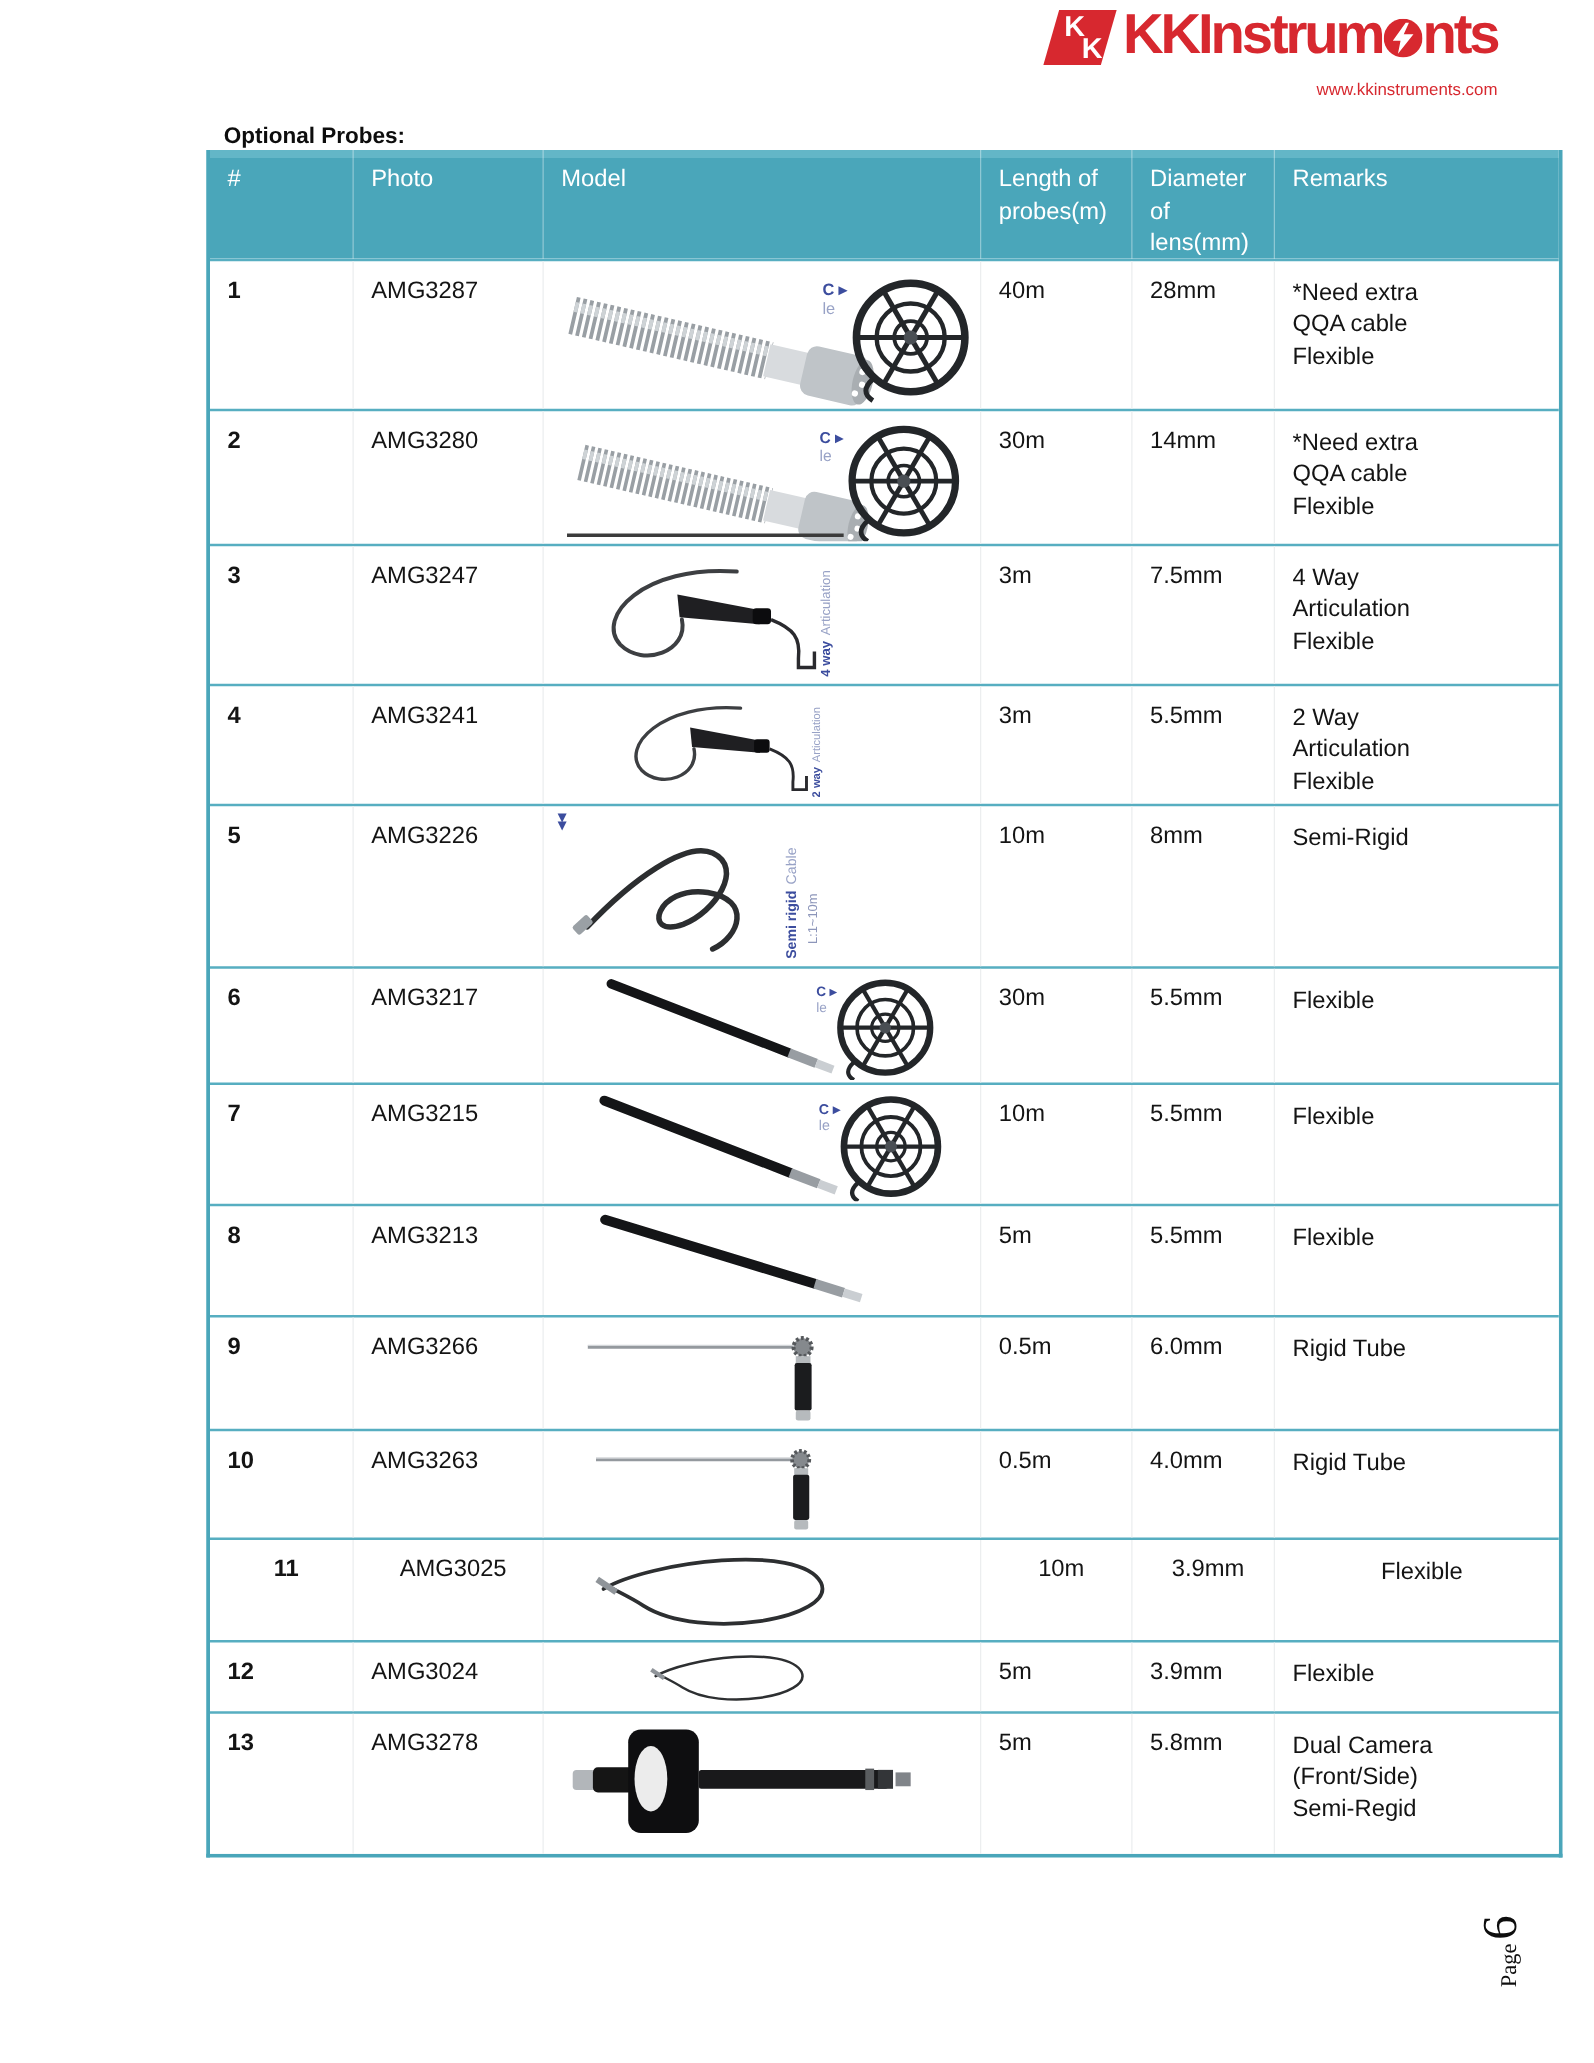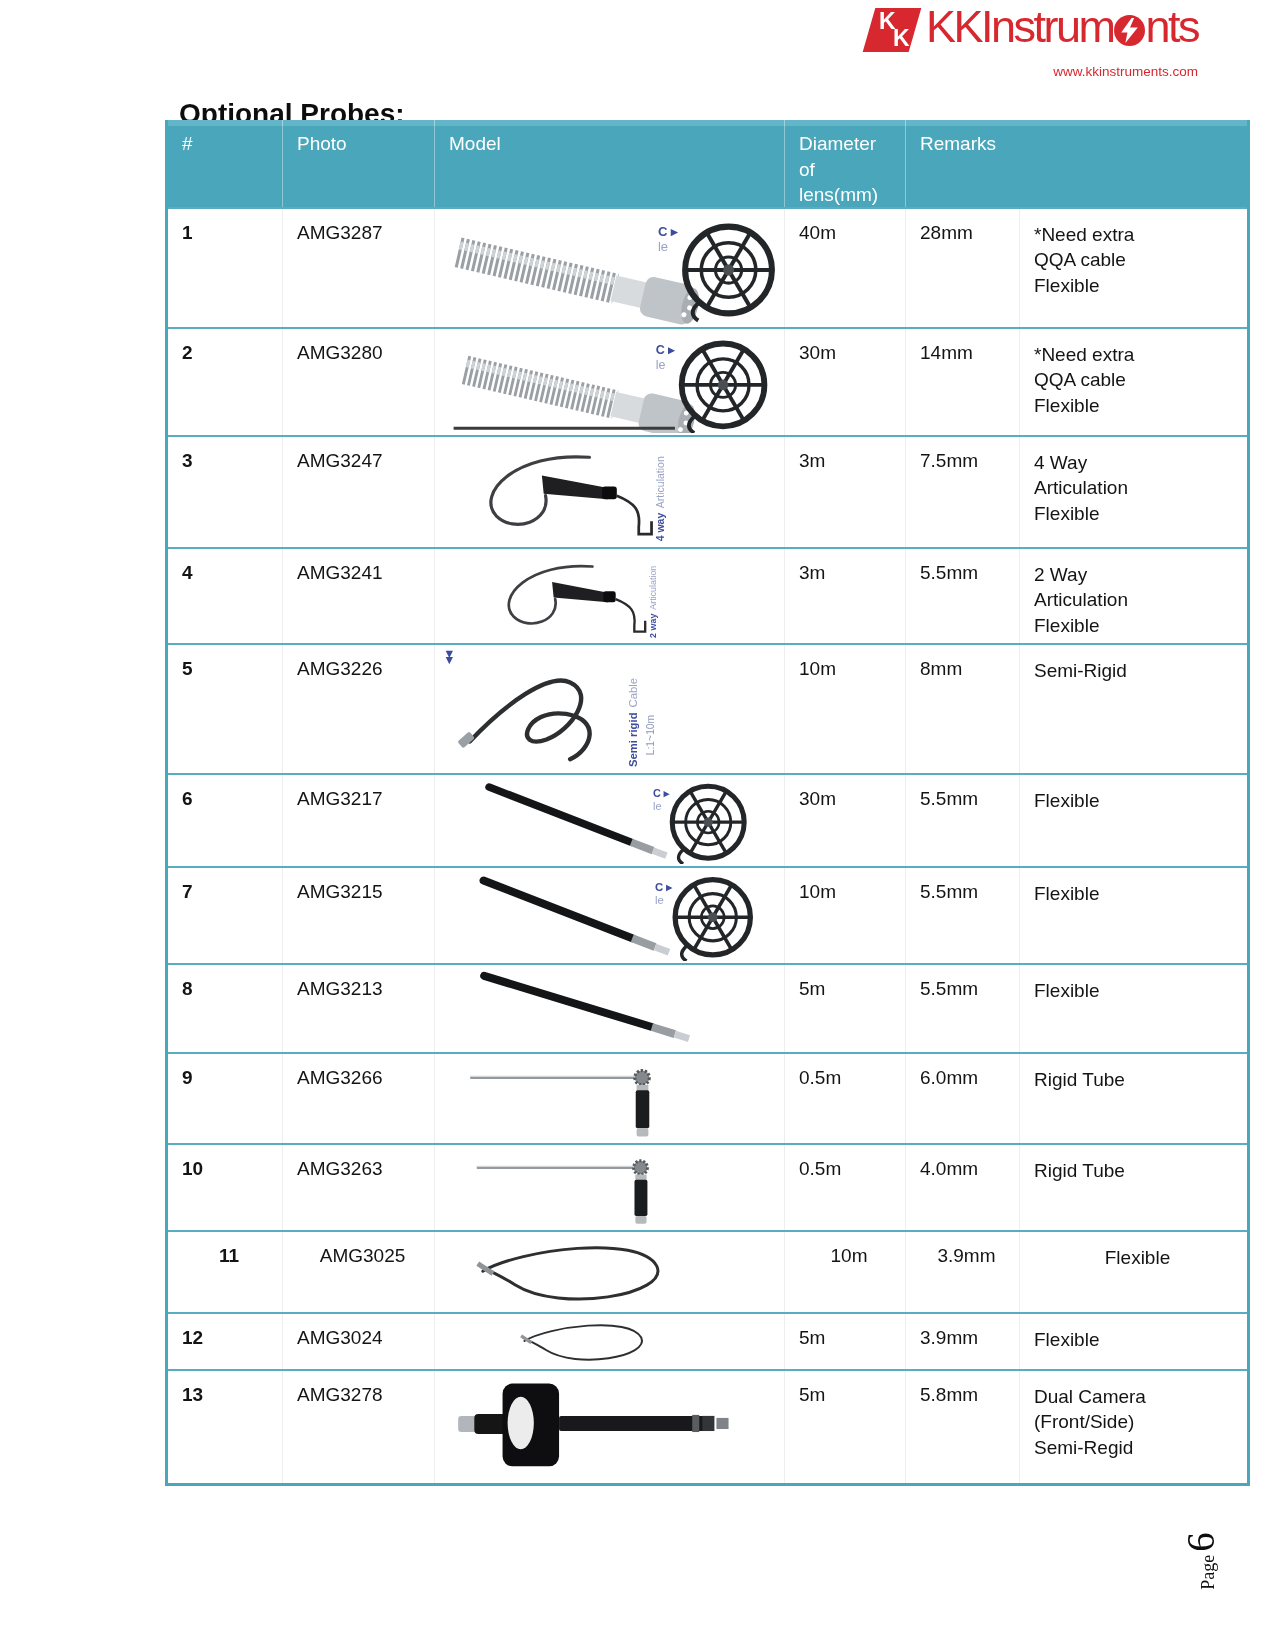--- a/index.html
+++ b/index.html
@@ -7,27 +7,27 @@
         font-family:"Liberation Sans",sans-serif;overflow:hidden;}
 
   
   .logo{position:absolute;top:5px;right:77px;text-align:right;}
   .logo-row{display:flex;align-items:flex-start;justify-content:flex-end;gap:7px;}
   .kk-mark{position:relative;width:56px;height:44px;margin-top:3px;flex:none;}
   .kk-shape{position:absolute;left:6px;top:0;width:46px;height:44px;background:#d7282f;transform:skewX(-16deg);}
   .kk-k{position:absolute;color:#fff;font-weight:bold;font-size:23px;line-height:1;}
   .kk-k1{left:16px;top:2px;}
   .kk-k2{left:30px;top:19px;}
-  .brand{color:#d7282f;font-weight:normal;font-size:45px;line-height:44px;letter-spacing:-2.5px;
+  .brand{color:#d7282f;font-weight:bold;font-size:45px;line-height:44px;letter-spacing:-2.5px;
          display:flex;align-items:center;white-space:nowrap;}
   .bolt{margin:6px 0 0 1px;flex:none;}
   .website{color:#d7282f;font-size:13.5px;margin-top:12px;letter-spacing:0;}
 
   
-  .heading{position:absolute;left:179px;top:98px;font-size:28px;font-weight:bold;color:#0d0d0d;}
+  .heading{position:absolute;left:179px;top:98px;font-size:18px;font-weight:bold;color:#0d0d0d;}
 
   
   .probes-table{position:absolute;left:165px;top:120px;width:1085px;
                 border:3px solid #4aa6ba;border-top:none;box-sizing:border-box;}
   .thead{display:grid;grid-template-columns:114px 152px 350px 121px 114px 1fr;
          background:linear-gradient(#63b6c7 0 6px,#4aa6ba 6px);color:#fff;height:87px;box-sizing:border-box;}
   .th{padding:11px 6px 0 14px;font-size:19px;line-height:1.35;white-space:pre-line;
       border-left:1px solid rgba(255,255,255,.38);box-sizing:border-box;overflow:hidden;}
   .th:first-child{border-left:none;}
   .row{display:grid;grid-template-columns:114px 152px 350px 121px 114px 1fr;
@@ -76,20 +76,22 @@
     <div class="website">www.kkinstruments.com</div>
   </div>
 
   <div class="heading">Optional Probes:</div>
 
   <div class="probes-table">
     <div class="thead">
       <div class="th">#</div>
       <div class="th">Photo</div>
       <div class="th">Model</div>
+      <div class="th">Length of
+probes(m)</div>
       <div class="th">Diameter
 of
 lens(mm)</div>
       <div class="th">Remarks</div>
     </div>
     <div id="tbody">
         <div class="row" style="height: 120px;">
     <div class="cell">1</div>
     <div class="cell">AMG3287</div>
     <div class="cell photo-cell">

